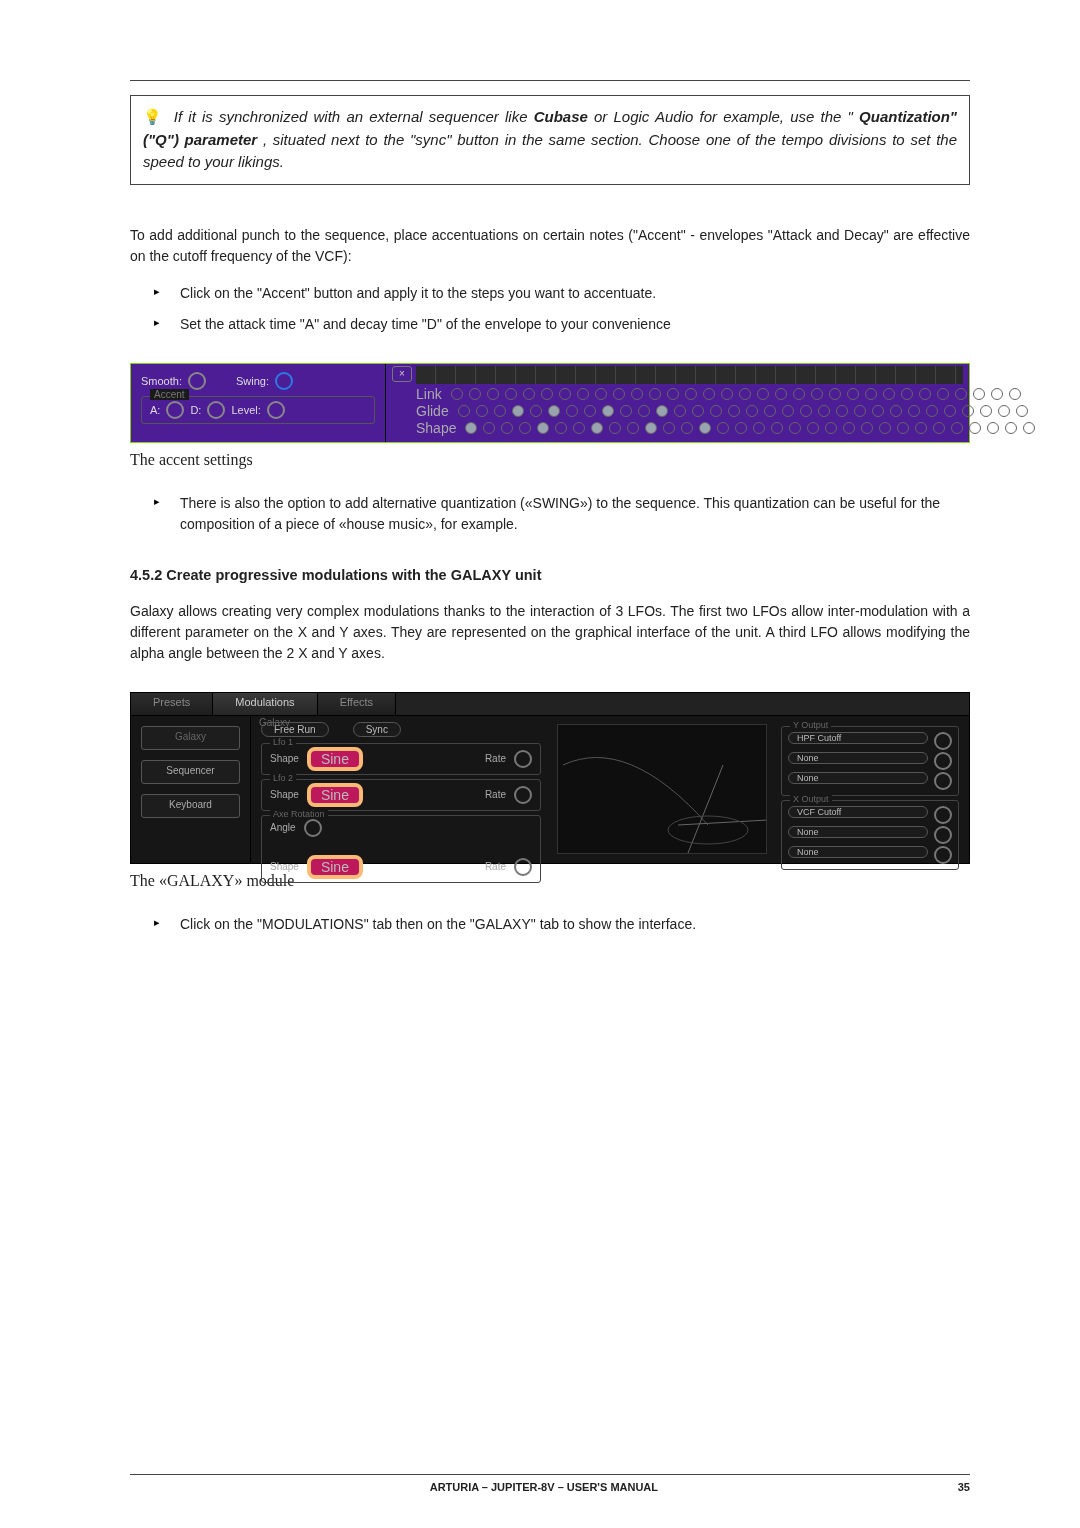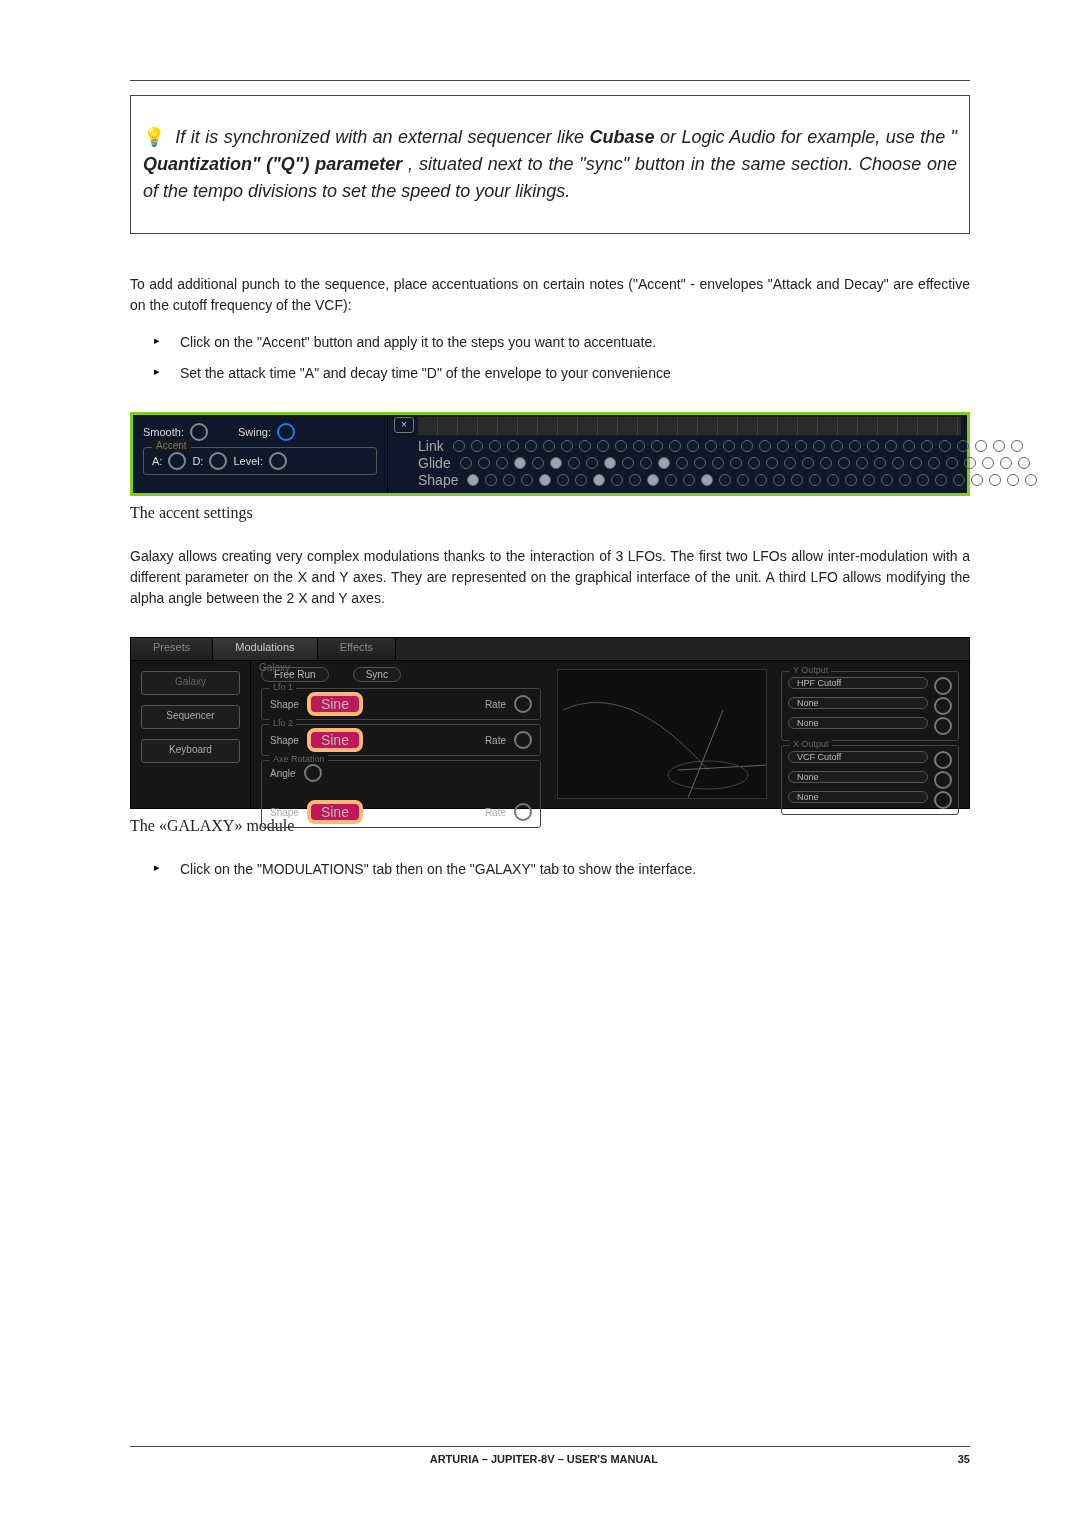--- a/index.html
+++ b/index.html
@@ -1,30 +1,30 @@
 <!DOCTYPE html>
 <html><head>
 <meta charset="utf-8">
 <style>
 body{margin:0;font-family:Verdana,Geneva,sans-serif;font-size:14px;color:#222;background:#fff;width:1080px}
 .page{padding:80px 110px 40px 130px;box-sizing:border-box;width:1080px;min-height:1528px;position:relative}
 .hr-top{border-top:1px solid #444;margin-bottom:14px}
-.tip-box{border:1px solid #444;padding:28px 12px;font-style:italic;font-size:18px;line-height:1.5;text-align:justify;margin-bottom:40px}
+.tip-box{border:1px solid #444;padding:10px 12px;font-style:italic;font-size:15px;line-height:1.5;text-align:justify;margin-bottom:40px}
 .tip-box .bulb{color:#2aa84a;margin-right:4px;font-style:normal}
 .tip-box strong{font-weight:bold}
 p{line-height:1.5;margin:14px 0;text-align:justify}
 ul.bul{list-style:none;padding:0;margin:16px 0}
 ul.bul li{position:relative;padding-left:50px;line-height:1.5;margin:10px 0}
 ul.bul li::before{content:"▸";position:absolute;left:24px;top:0;font-size:11px;color:#000}
 .figwrap{margin:28px 0 8px 0}
 .cap{text-align:left;font-family:Georgia,serif;font-size:16px;margin:6px 0 24px 0}
 h3.sec{font-size:14.5px;font-weight:bold;margin:32px 0 18px 0}
 
 
-.fig1{background:#0f172a;border:3px solid #84cc16;display:flex;height:78px;color:#ddd;font-size:12px}
+.fig1{background:#4c1d95;border:1px solid #84cc16;display:flex;height:78px;color:#ddd;font-size:12px}
 .fig1 .left{width:255px;border-right:1px solid #000;padding:8px 10px;box-sizing:border-box}
 .fig1 .row1{display:flex;align-items:center;gap:6px;margin-bottom:6px}
 .fig1 .row1 .lbl{font-size:11px}
 .fig1 .knob{width:14px;height:14px;border:2px solid #888;border-radius:50%;position:relative;display:inline-block}
 .fig1 .knob.blue{border-color:#2a7ae6}
 .fig1 .frame{border:1px solid #555;border-radius:3px;padding:4px 8px;display:flex;align-items:center;gap:6px;font-size:11px;position:relative}
 .fig1 .frame::before{content:attr(data-title);position:absolute;top:-8px;left:8px;background:#1a1a1a;padding:0 4px;color:#777;font-size:10px}
 .fig1 .right{flex:1;padding:4px 6px;box-sizing:border-box;position:relative}
 .fig1 .xbtn{position:absolute;left:6px;top:2px;width:18px;height:14px;border:1px solid #777;border-radius:3px;color:#ccc;font-size:10px;text-align:center;line-height:13px}
 .fig1 .grid{position:absolute;left:30px;top:2px;right:6px;height:18px;background:repeating-linear-gradient(90deg,#2a2a2a 0,#2a2a2a 19px,#444 19px,#444 20px)}
@@ -55,21 +55,21 @@
 .fig2 .kn{width:14px;height:14px;border:2px solid #777;border-radius:50%}
 .fig2 .viz{width:220px;padding:8px 6px;box-sizing:border-box;position:relative}
 .fig2 .vizbox{width:100%;height:128px;background:#0e0e0e;border:1px solid #333;position:relative;overflow:hidden}
 .fig2 .vizbox svg{position:absolute;left:0;top:0}
 .fig2 .col3{flex:1;padding:6px 10px;box-sizing:border-box}
 .fig2 .obox{border:1px solid #444;border-radius:3px;padding:3px 6px;margin:4px 0;position:relative}
 .fig2 .obox::before{content:attr(data-title);position:absolute;top:-7px;left:8px;background:#161616;color:#666;padding:0 3px;font-size:9px}
 .fig2 .orow{display:flex;align-items:flex-start;gap:6px;margin:2px 0}
 .fig2 .osel{flex:1;border:1px solid #555;border-radius:8px;padding:0 8px;font-size:9px;color:#bbb;background:#1b1b1b}
 
-.footer{position:absolute;bottom:63px;left:130px;right:110px;border-top:1px solid #444;padding-top:6px;display:flex;justify-content:space-between;font-size:11px;font-weight:bold}
+.footer{position:absolute;bottom:35px;left:130px;right:110px;border-top:1px solid #444;padding-top:6px;display:flex;justify-content:space-between;font-size:11px;font-weight:bold}
 .footer .c1{flex:1;text-align:center}
 </style>
 </head>
 <body>
 <div class="page">
 
 <div class="hr-top"></div>
 
 <div class="tip-box">
   <span class="bulb">💡</span>
@@ -220,21 +220,25 @@
                 <span class="dot"></span>
                 <span class="dot"></span>
               </div>
             </div>
           </div>
     </div>
   </div>
 </div>
 <div class="cap">The accent settings</div>
 
-
+<ul class="bul">
+  <li>There is also the option to add alternative quantization («SWING») to the sequence. This quantization can be useful for the composition of a piece of «house music», for example.</li>
+</ul>
+
+<h3 class="sec">4.5.2  Create progressive modulations with the GALAXY unit</h3>
 
 <p>Galaxy allows creating very complex modulations thanks to the interaction of 3 LFOs. The first two LFOs allow inter-modulation with a different parameter on the X and Y axes. They are represented on the graphical interface of the unit. A third LFO allows modifying the alpha angle between the 2 X and Y axes.</p>
 
 <div class="figwrap">
   <div class="fig2">
     <div class="glabel" style="left:128px;top:24px">Galaxy</div>
     <div class="tabs">
       <div class="tab">Presets</div>
       <div class="tab active">Modulations</div>
       <div class="tab">Effects</div>

